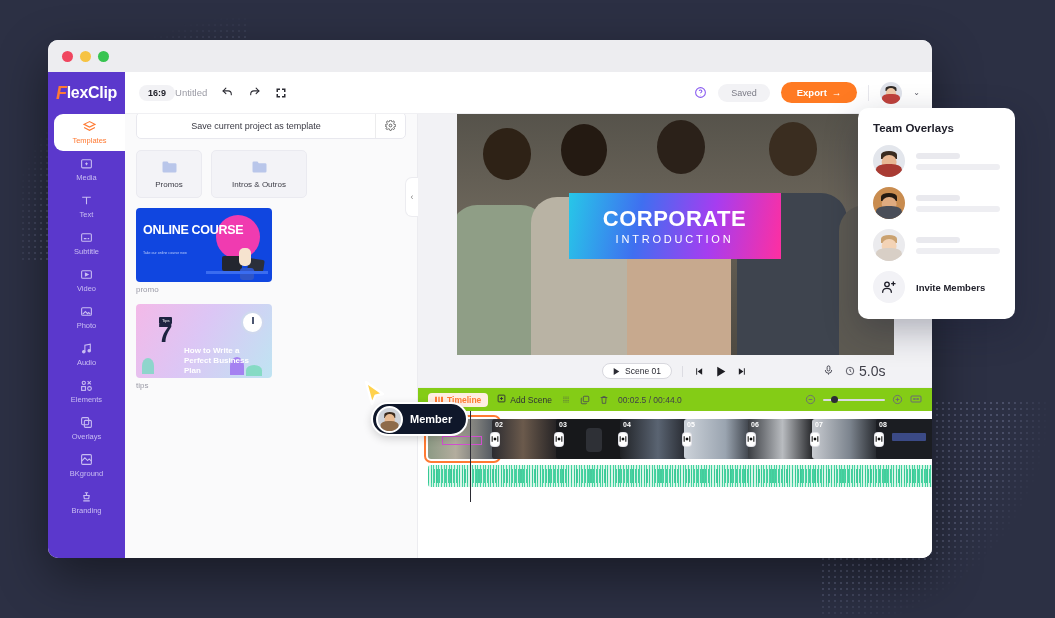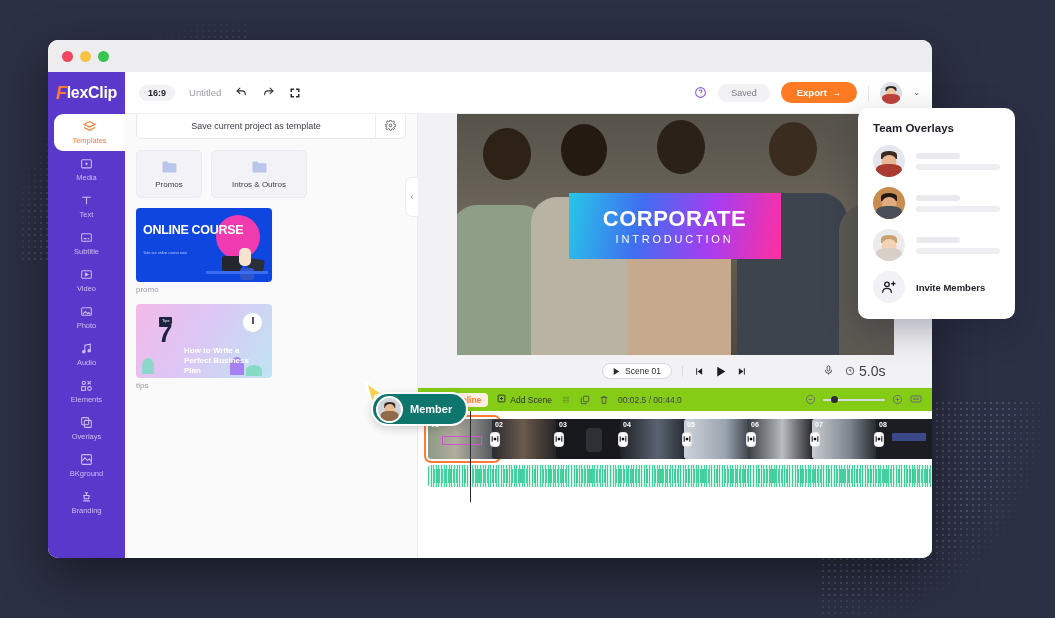--- a/index.html
+++ b/index.html
@@ -213,34 +213,34 @@
   .face { position: absolute; inset: 0; }
   .face .sk { position: absolute; left: 50%; top: 30%; transform: translateX(-50%);
               width: 46%; height: 44%; border-radius: 50%; }
   .face .bd { position: absolute; left: 50%; bottom: 0; transform: translateX(-50%);
               width: 82%; height: 42%; border-radius: 40% 40% 0 0; }
   .face .hr { position: absolute; left: 50%; top: 20%; transform: translateX(-50%);
               width: 50%; height: 24%; border-radius: 50% 50% 0 0; }
 
   
   .member-badge { position: absolute; left: 363px; top: 380px; z-index: 30; }
-  .mb-pill { position: absolute; left: 8px; top: 12px; height: 34px; background: #0f766e;
+  .mb-pill { position: absolute; left: 8px; top: 22px; height: 34px; background: #0f172a;
              border: 2.5px solid #fff; border-radius: 20px; display: flex; align-items: center;
              gap: 7px; padding: 0 14px 0 3px; box-shadow: 0 3px 9px rgba(0,0,0,.16); }
   .mb-av { width: 27px; height: 27px; border-radius: 50%; border: 2px solid #fff; overflow: hidden;
            position: relative; flex: 0 0 27px; }
   .mb-tx { color: #fff; font-size: 11px; font-weight: 700; }
   .cursor-ic { position: absolute; left: 0; top: 0; }
 
   
   .hdr { height: 42px; background: #fff; display: flex; align-items: center; padding: 0 12px 0 14px;
          border-bottom: 1px solid #f0f0f3; }
   .chip169 { background: #f2f2f5; border-radius: 11px; padding: 3px 9px; font-size: 9px;
              font-weight: 700; color: #1d1d26; cursor: pointer; }
-  .untitled { font-size: 9.5px; color: #9a9aa4; margin-left: 14px; cursor: pointer; }
+  .untitled { font-size: 9.5px; color: #9a9aa4; cursor: pointer; }
   .hicon { margin-left: 14px; color: #2b2b33; cursor: pointer; display: flex; align-items: center; }
   .hdr-right { margin-left: auto; display: flex; align-items: center; gap: 11px; }
   .saved { background: #f2f2f5; border-radius: 12px; padding: 4px 13px; font-size: 9px; color: #7b7b86; cursor: pointer; }
   .export { background: #ff7a22; color: #fff; border-radius: 13px; padding: 5px 16px; font-size: 9.5px;
             font-weight: 700; cursor: pointer; display: flex; align-items: center; gap: 5px; }
   .hdr-av { width: 22px; height: 22px; border-radius: 50%; overflow: hidden; position: relative; cursor: pointer; }
   .hdr-sep { width: 1px; height: 16px; background: #e7e7ec; }
   .chev { font-size: 8px; color: #5a5a66; cursor: pointer; }
 </style>
 </head>

